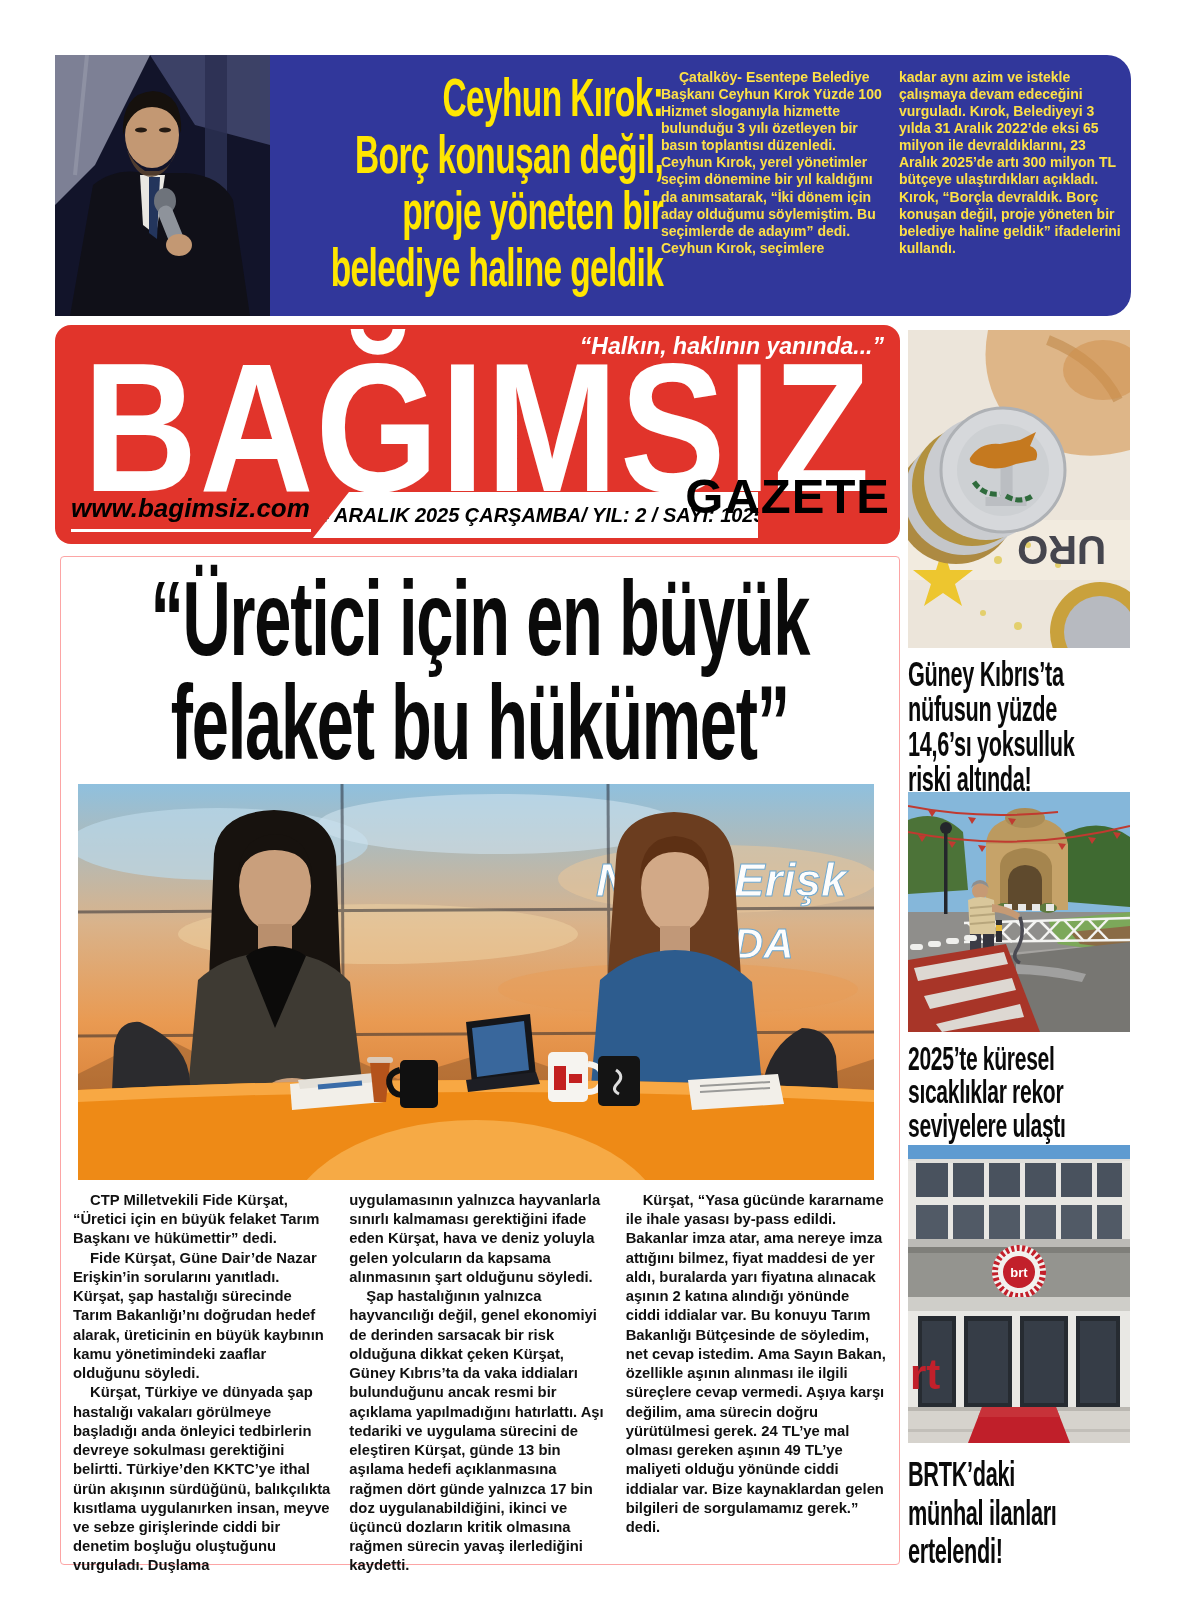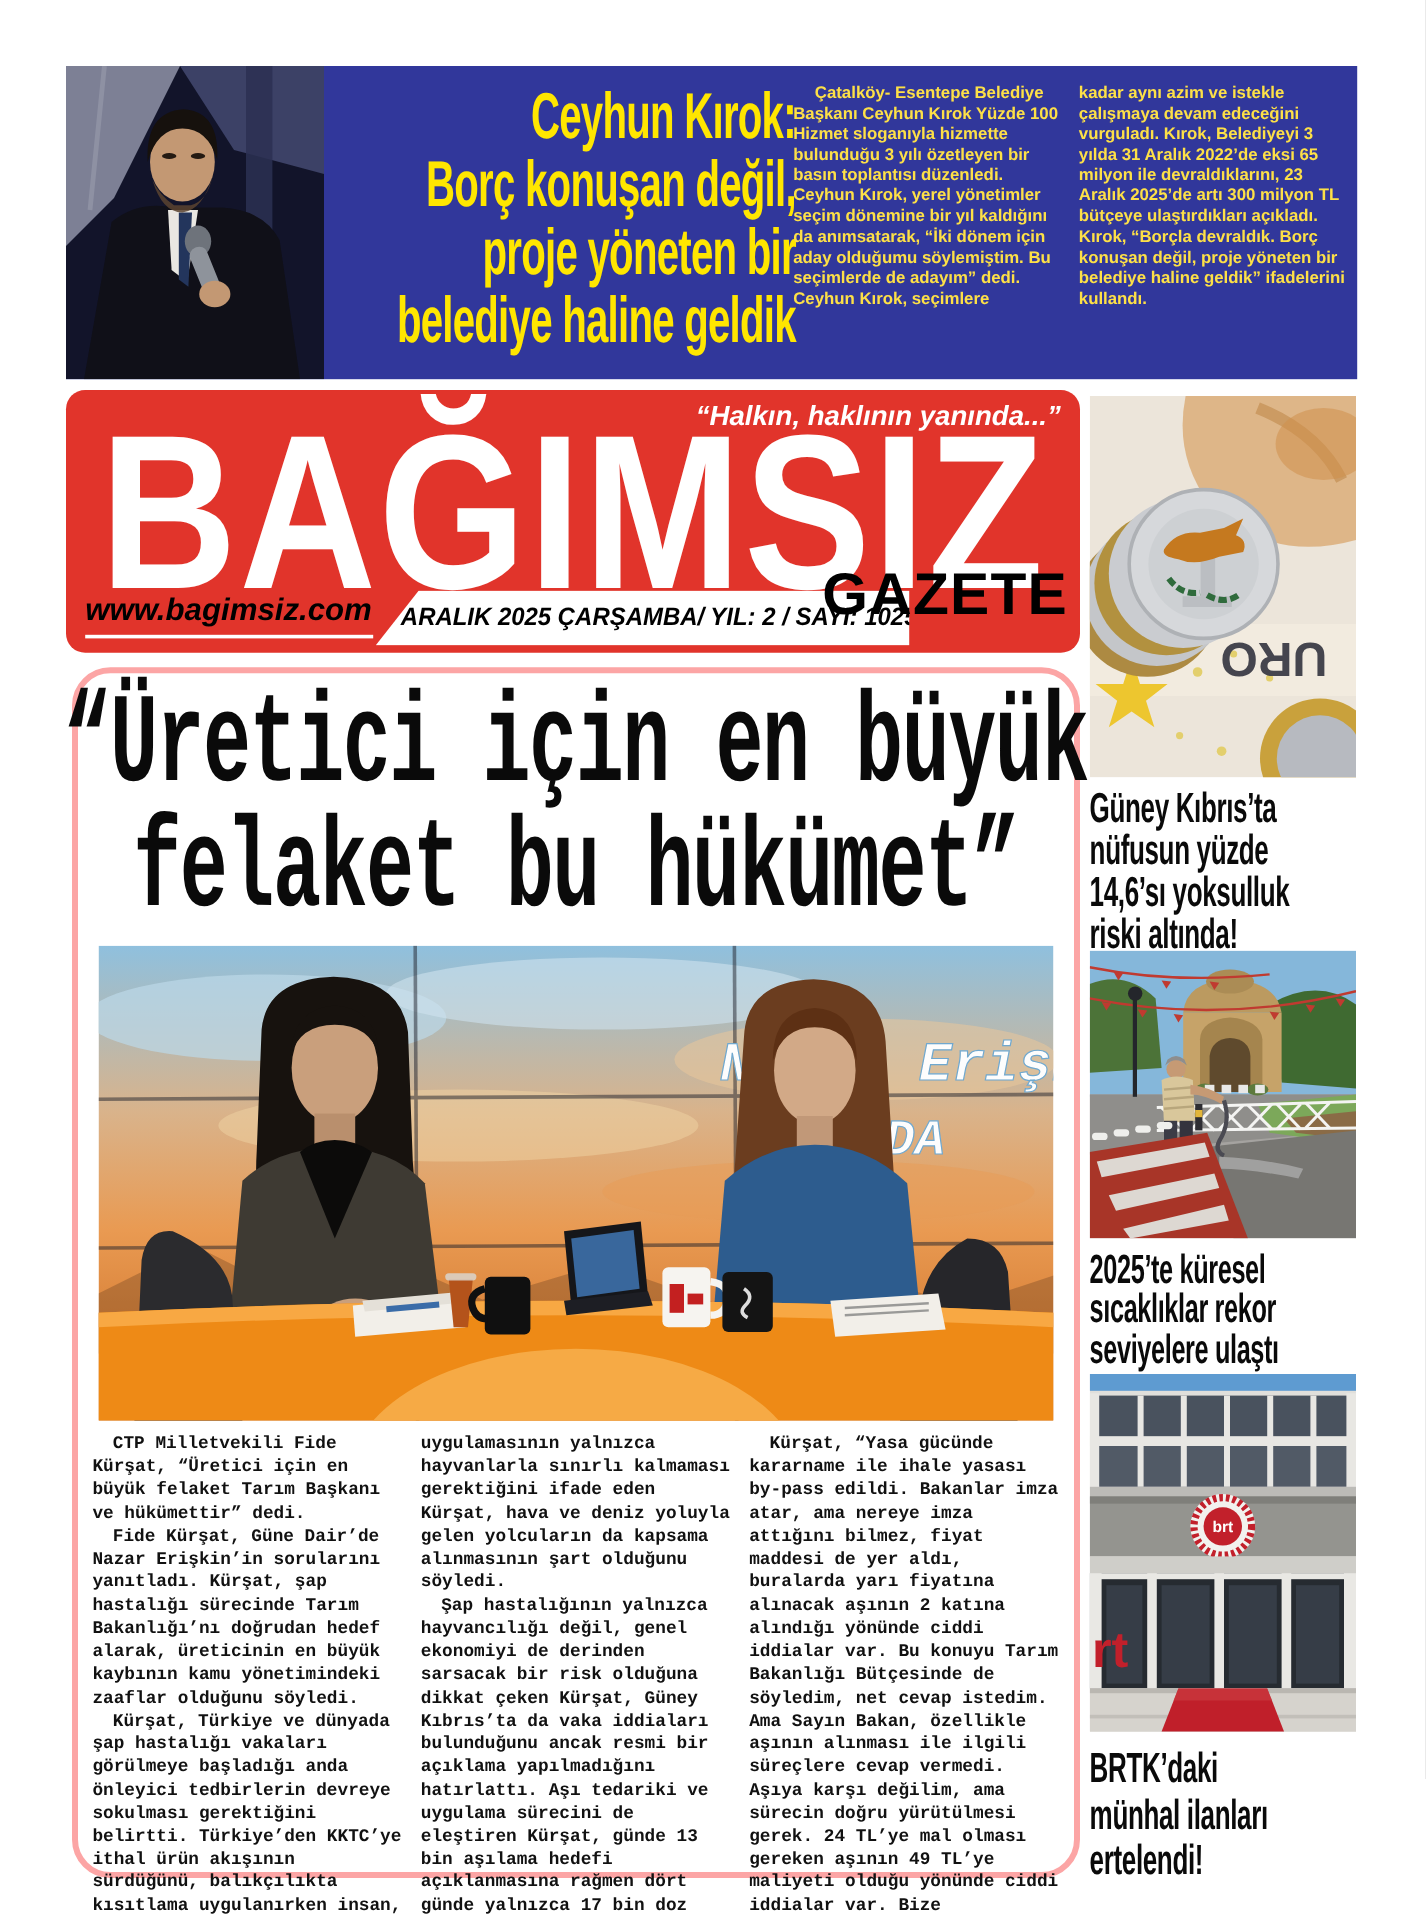--- a/index.html
+++ b/index.html
@@ -3,21 +3,21 @@
 <meta charset="utf-8">
 <style>
   * { margin:0; padding:0; box-sizing:border-box; }
   html,body { background:#d8d8d8; }
   .page {
     position:relative; width:1188px; height:1600px; margin:0 auto;
     background:#ffffff; overflow:hidden;
     font-family:"Liberation Sans", sans-serif;
   }
   
-  .top-banner { position:absolute; left:55px; top:55px; width:1076px; height:261px; background:#31379b; }
+  .top-banner { position:absolute; left:55px; top:55px; width:1076px; height:261px; background:#31379b;border-radius:24px; }
   .banner-photo { position:absolute; left:0; top:0; width:215px; height:261px; }
   .banner-headline {
     position:absolute; right:468px; top:14px; width:max-content;
     color:#ffe600; font-weight:bold; font-size:54px; line-height:1.05;
     text-align:right; white-space:pre-line; letter-spacing:-1px;
     transform:scaleX(0.62); transform-origin:right top;
   }
   .banner-cols { position:absolute; right:8px; top:14px; width:462px; display:flex; gap:14px; }
   .banner-col { flex:1; color:#fde047; font-weight:bold; font-size:14px; line-height:1.22; }
   .banner-col.first { text-indent:18px; }
@@ -40,21 +40,21 @@
     display:flex; align-items:center; justify-content:center;
   }
   .datebox span {
     color:#000; font-style:italic; font-weight:bold; font-size:21px; white-space:nowrap;
     transform:scaleX(0.95);
   }
   .gazete { position:absolute; right:10px; bottom:20px; color:#000000; font-weight:bold; font-size:49px; letter-spacing:1px; }
   
   .main-article {
     position:absolute; left:60px; top:556px; width:840px; height:1009px;
-    background:#fff; border:5px solid #fca5a5; border-radius:32px;font-family:Liberation Mono, monospace;
+    background:#fff; border:1px solid #fca5a5; border-radius:4px;
   }
   .main-headline-wrap { position:absolute; left:0; right:0; top:10px; display:flex; justify-content:center; }
   .main-headline {
     white-space:pre; text-align:center; color:#0a0a0a;
     font-weight:bold; font-size:106px; line-height:0.98; letter-spacing:-2px;
     transform:scaleX(0.63); transform-origin:center top;
   }
   .studio-photo { position:absolute; left:17px; top:227px; width:796px; height:396px; overflow:hidden; }
   .article-cols { position:absolute; left:12px; right:12px; top:634px; display:flex; gap:15px; }
   .article-col { flex:1; }

